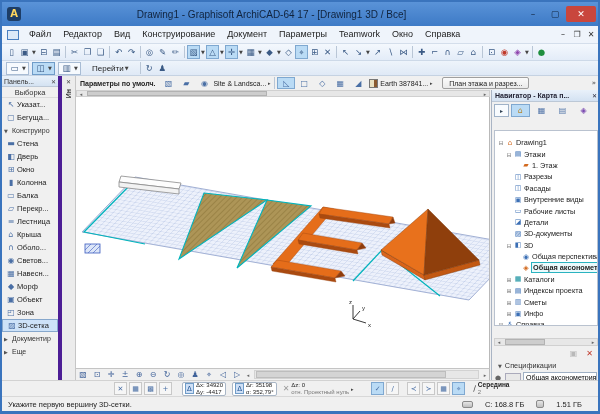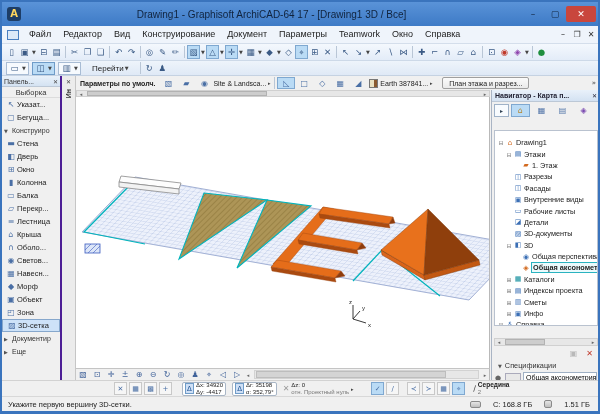--- a/index.html
+++ b/index.html
@@ -28,21 +28,21 @@
   .ti.hl{background:#badbf5;border:1px solid #7fa8d0;line-height:12px;}
   .dda{width:6px;font-size:5px;color:#444;text-align:center;flex:none;line-height:14px;}
   .sep{width:1px;height:12px;background:#b9c6d6;margin:0 2px;flex:none;}
   .red{color:#c0392b}.purple{color:#8e44ad}.green{color:#1e8e3e}
   #toolbar2{left:0;top:59px;width:596px;height:15px;background:linear-gradient(#eef4fb,#dfe9f6);border-bottom:1px solid #c5d2e2;display:flex;align-items:center;padding-left:4px;font-size:8px;}
   .combo{display:flex;align-items:center;border:1px solid #a8bcd4;background:#f6fafe;height:13px;margin-right:3px;padding:0 1px;}
   .combo.hl{background:#badbf5;border-color:#6f9cc8;}
   .go-btn{display:flex;align-items:center;height:20px;padding:0 4px;margin:0 4px;font-size:8px;color:#222;}
 
   
-  #toolbox{left:0;top:74px;width:60px;height:304px;background:#f0f0f0;border-right:2px solid #4c1d95;}
+  #toolbox{left:0;top:74px;width:60px;height:304px;background:#f0f0f0;border-right:4px solid #4c1d95;}
   #toolbox-header{height:11px;background:linear-gradient(#e9f1fa,#d4e2f2);border-bottom:1px solid #bcc8d6;display:flex;align-items:center;font-size:7px;color:#333;padding:0 2px;}
   #toolbox-header .x{margin-left:auto;font-size:6px;color:#444;}
   #selection-header{height:11px;text-align:center;font-size:7.5px;color:#333;line-height:11px;border-bottom:1px solid #dcdcdc;}
   .tool-row{height:13px;display:flex;align-items:center;font-size:7.5px;color:#222;padding-left:3px;white-space:nowrap;overflow:hidden;}
   .tool-row .ic{width:12px;font-size:8px;color:#4a6fa5;text-align:center;flex:none;}
   .tool-row.selected{background:#cde2f8;border:1px solid #86a7cc;}
   .tool-row.header{font-size:7px;color:#333;padding-left:2px;}
   .tool-row.header .tri{width:8px;font-size:5px;color:#555;}
 
   
@@ -114,21 +114,21 @@
   .gray{color:#777;}
   #mid-group{display:flex;align-items:center;margin-left:6px;}
   #mid-icon{font-size:8px;color:#444;margin-right:2px;}
   #mid-lines{display:flex;flex-direction:column;line-height:6.5px;}
   #mid-lines .l1{font-size:6.5px;font-weight:bold;}
   #mid-lines .l2{font-size:6px;color:#777;}
 
   
   #statusbar{left:0;top:394px;width:596px;height:15px;background:#f0f0f0;border-top:1px solid #d8d8d8;display:flex;align-items:center;font-size:7.5px;color:#222;}
   #status-msg{padding-left:6px;}
-  #statusbar .right{margin-left:auto;display:flex;align-items:center;gap:12px;padding-right:8px;}
+  #statusbar .right{margin-left:auto;display:flex;align-items:center;gap:12px;padding-right:16px;}
   .chip{width:11px;height:7px;background:linear-gradient(#e6e6e6,#bfbfbf);border:1px solid #8a8a8a;border-radius:2px;}
   .chip.mem{width:8px;height:8px;}
   #bottom-border{left:0;top:409px;width:596px;height:5px;background:#3a74bd;}
 </style>
 </head>
 <body>
 
 <div id="app">
 
   <div id="titlebar" class="abs">

